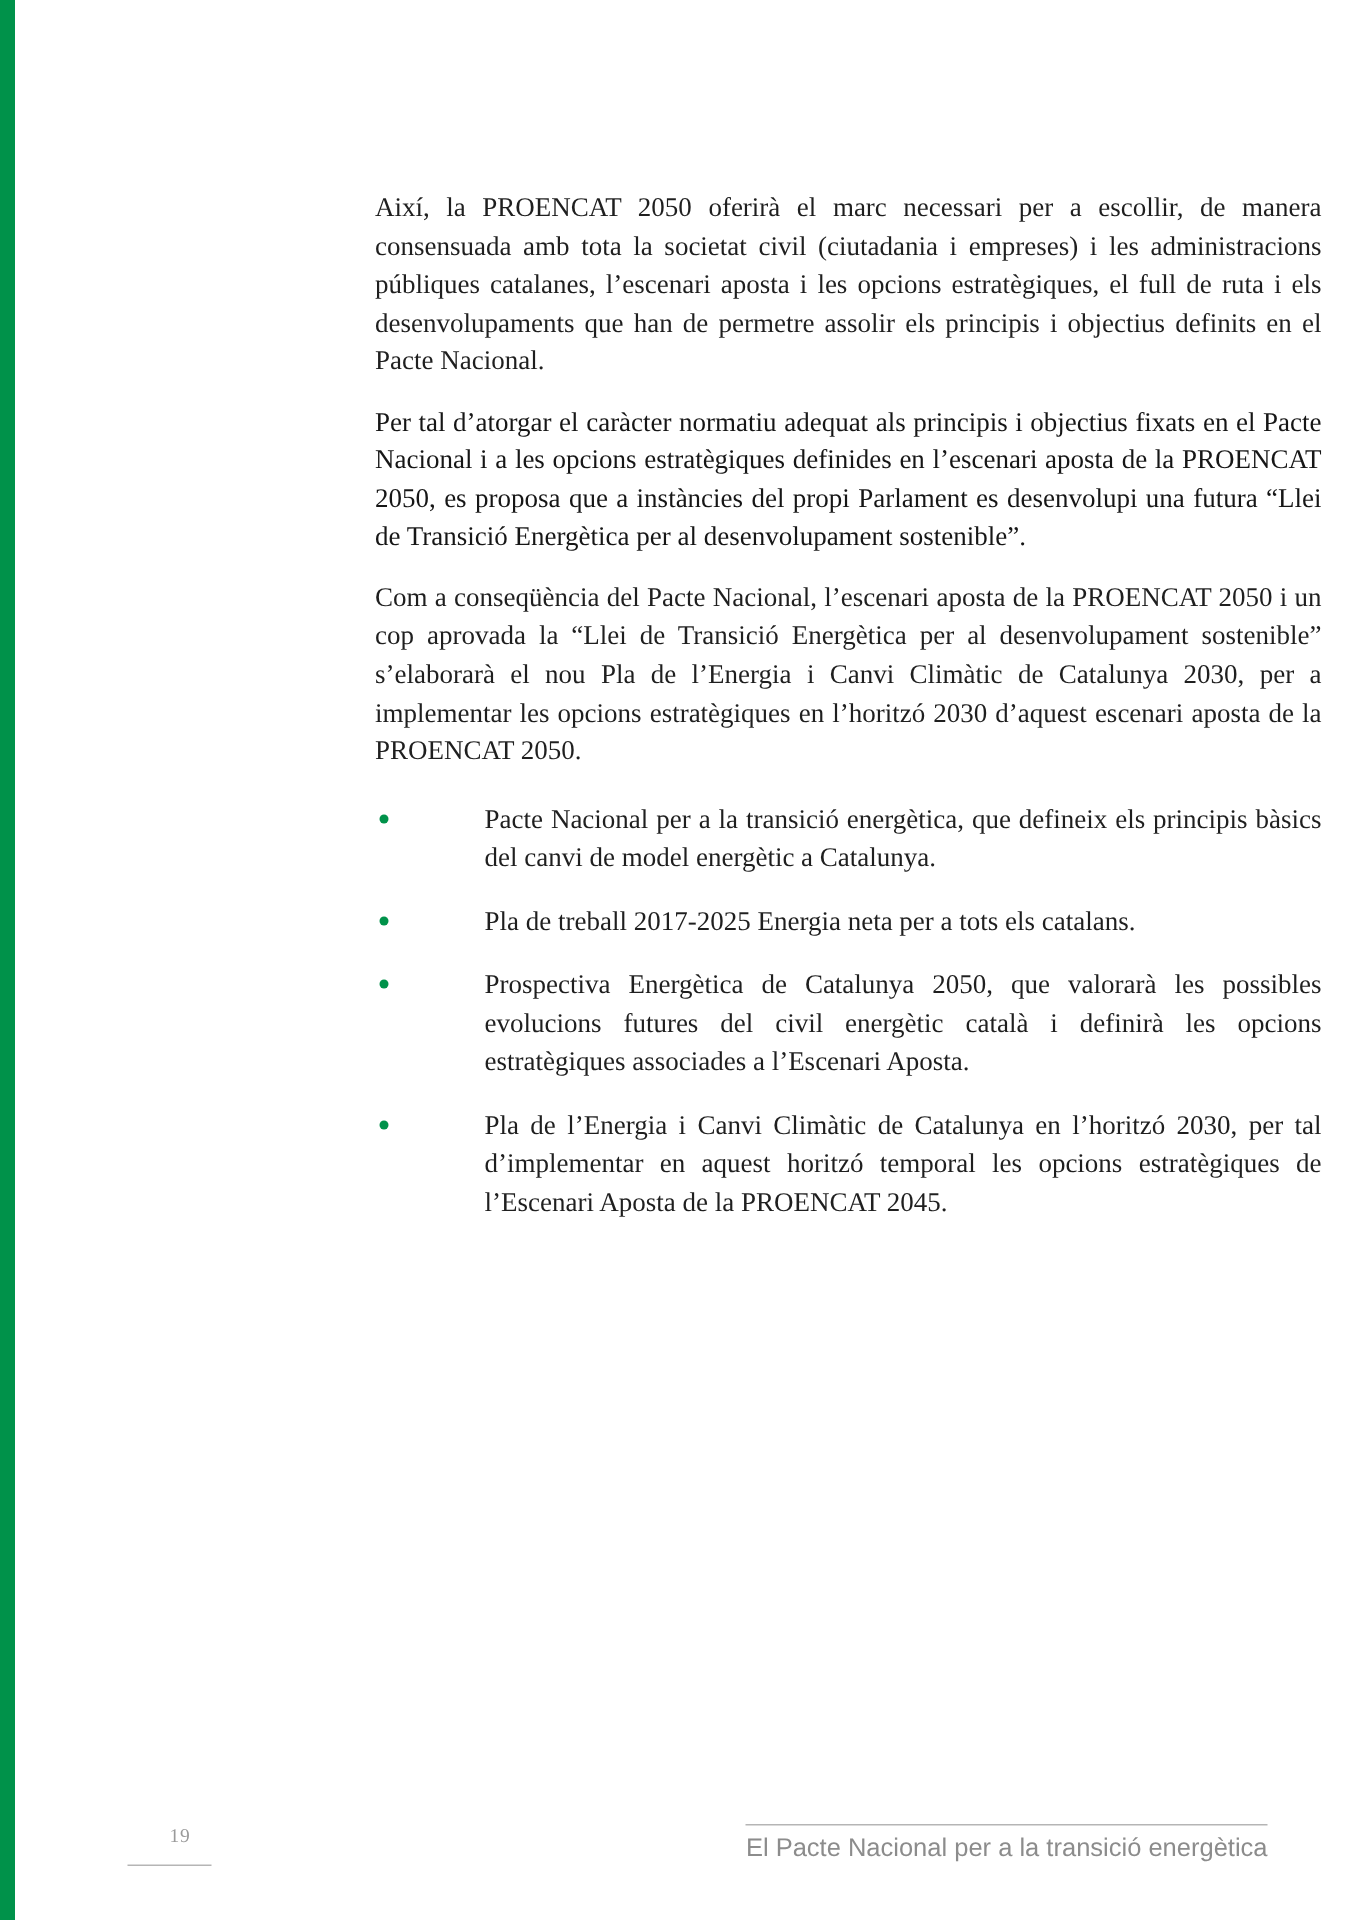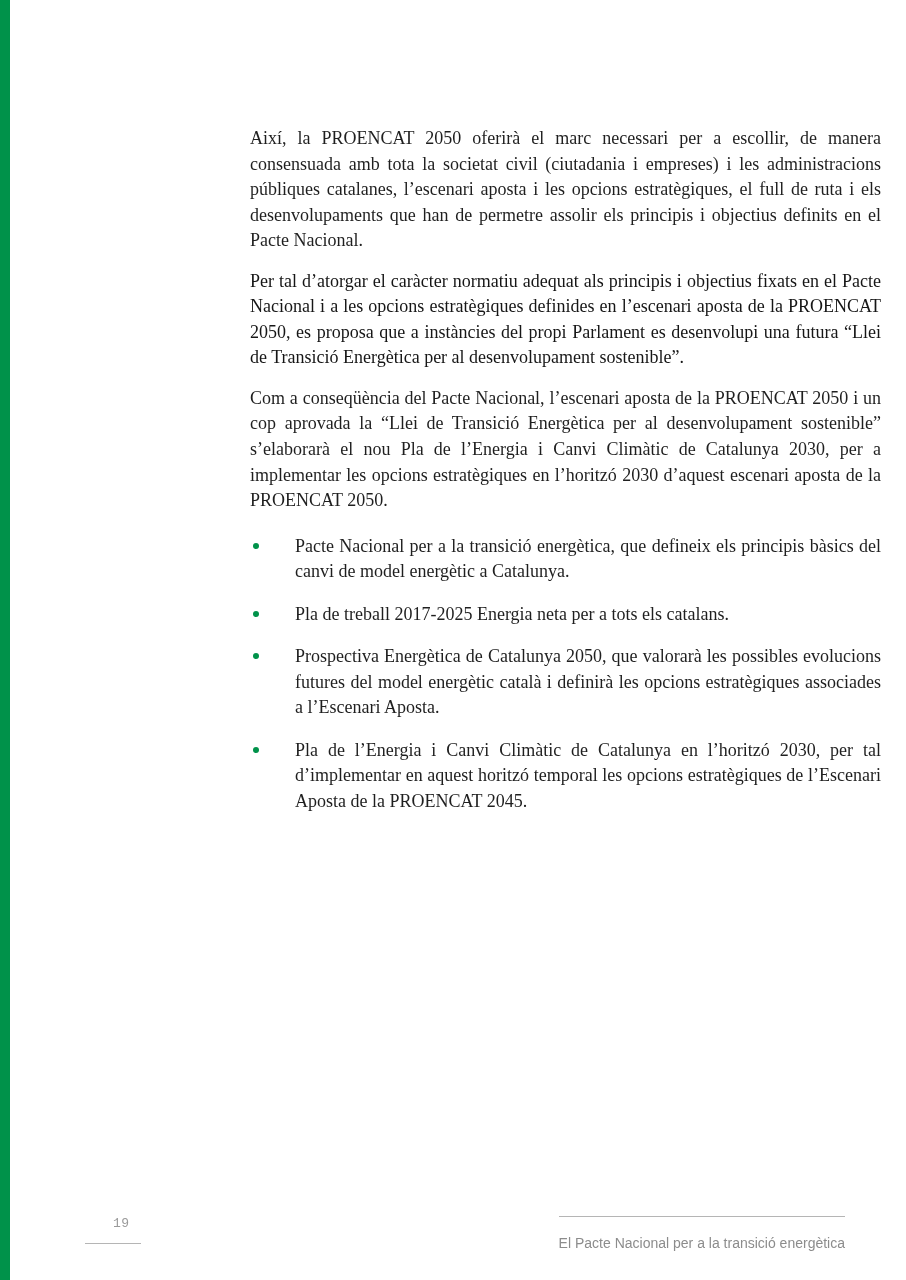--- a/index.html
+++ b/index.html
@@ -34,56 +34,57 @@
   .para.bold { font-weight: normal; color: #161616; }
   .bullet-list {
     list-style: none;
     margin: 20px 0 0 0;
     padding: 0;
   }
   .bullet-item {
     display: flex;
     align-items: flex-start;
     margin: 0 0 17px 0;
+    gap: 28px;
   }
   .dot {
     flex: 0 0 auto;
     width: 6px; height: 6px;
     border-radius: 50%;
     background: var(--accent);
     margin: 9px 0 0 3px;
   }
   .bullet-text {
     flex: 1 1 auto;
     padding-left: 36px;
     text-align: justify;
   }
   .footer-pagenum {
     position: absolute;
     left: 113px; top: 1216px;
-    font-family: Liberation Mono, monospace;
+    font-family: Liberation Serif, serif;
     font-size: 13px;
     color: #9a9a9a;
     letter-spacing: 0.5px;
   }
   .footer-pagenum-line {
     position: absolute;
     left: 85px; top: 1243px;
     width: 56px;
     border-top: 1px solid var(--footer-line);
   }
   .footer-right {
     position: absolute;
     right: 61px; top: 1216px;
     font-family: "Liberation Sans", sans-serif;
-    font-size: 14px;
+    font-size: 17px;
     color: #8c8c8c;
     text-align: right;
     border-top: 1px solid var(--footer-line);
-    padding-top: 18px;
+    padding-top: 5px;
   }
 </style>
 </head>
 <body>
 
 <div class="page">
 
   <div class="accent-bar"></div>
 
   <main class="content">
@@ -99,21 +100,21 @@
       <li class="bullet-item">
         <span class="dot"></span>
         <span class="bullet-text">Pacte Nacional per a la transició energètica, que defineix els principis bàsics del canvi de model energètic a Catalunya.</span>
       </li>
       <li class="bullet-item">
         <span class="dot"></span>
         <span class="bullet-text">Pla de treball 2017-2025 Energia neta per a tots els catalans.</span>
       </li>
       <li class="bullet-item">
         <span class="dot"></span>
-        <span class="bullet-text">Prospectiva Energètica de Catalunya 2050, que valorarà les possibles evolucions futures del model energètic català i definirà les opcions estratègiques associades a l’Escenari Aposta.</span>
+        <span class="bullet-text">Prospectiva Energètica de Catalunya 2050, que valorarà les possibles evolucions futures del civil energètic català i definirà les opcions estratègiques associades a l’Escenari Aposta.</span>
       </li>
       <li class="bullet-item">
         <span class="dot"></span>
         <span class="bullet-text">Pla de l’Energia i Canvi Climàtic de Catalunya en l’horitzó 2030, per tal d’implementar en aquest horitzó temporal les opcions estratègiques de l’Escenari Aposta de la PROENCAT 2045.</span>
       </li>
     </ul>
 
   </main>
 
   <div class="footer-pagenum">19</div>

